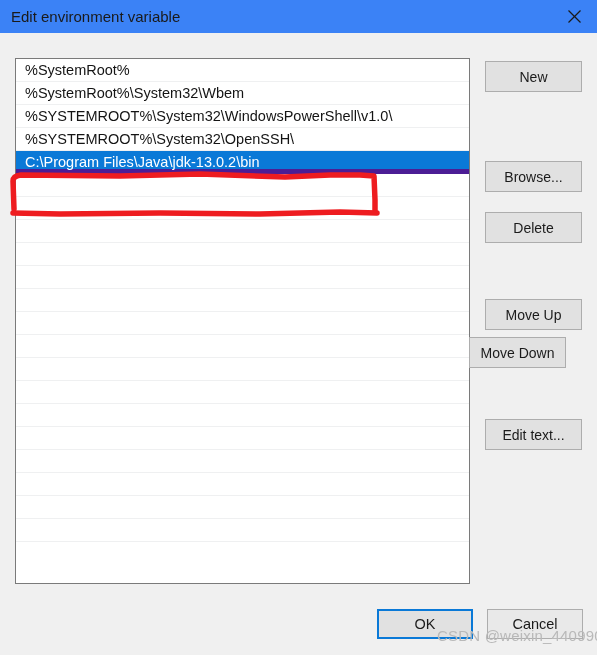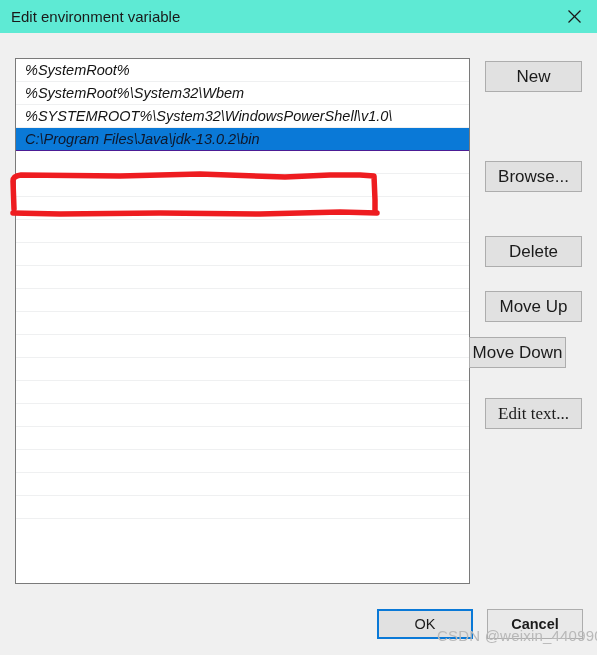--- a/index.html
+++ b/index.html
@@ -14,21 +14,21 @@
     overflow: hidden;
     position: relative;
   }
 
   
   .titlebar {
     position: absolute;
     left: 0; top: 0;
     width: 597px;
     height: 33px;
-    background: #5eead4;
+    background: #3b82f6;
     display: flex;
     align-items: center;
   }
   .titlebar-text {
     position: absolute;
     left: 11px;
     top: 7px;
     font-size: 15px;
     color: #1a1a1a;
     line-height: 19px;
@@ -69,52 +69,51 @@
   .list-row {
     position: relative;
     height: 23px;
     line-height: 23px;
     border-bottom: 1px solid #eff0f1;
     padding-left: 9px;
     font-size: 14.5px;
     color: #141414;
     white-space: nowrap;
     box-sizing: border-box;
-    font-style: italic;
   }
   .list-row.selected {
     background: #0a79d7;
-    color: #0f172a;
-    border-bottom: 1px solid #4c1d95;
+    color: #ffffff;
+    border-bottom: 5px solid #4c1d95;
   }
   .list-row.empty { color: transparent; }
 
   
   .btn {
     position: absolute;
     width: 97px;
     height: 31px;
     background: #e1e1e1;
     border: 1px solid #adadad;
     font-family: "Liberation Sans", sans-serif;
-    font-size: 17px;
+    font-size: 14px;
     color: #1b1b1b;
     display: flex;
     align-items: center;
     justify-content: center;
     box-sizing: border-box;
     padding: 0;
   }
   .btn-new        { left: 485px; top: 28px; }
   .btn-edit       { left: 485px; top: 78px; }
   .btn-browse     { left: 485px; top: 128px; }
-  .btn-delete     { left: 485px; top: 179px; margin-top: 24px; }
-  .btn-moveup     { left: 485px; top: 258px; }
+  .btn-delete     { left: 485px; top: 179px; }
+  .btn-moveup     { left: 485px; top: 266px; }
   .btn-movedown   { left: 469px; top: 304px; }
-  .btn-edittext   { left: 485px; top: 365px; font-family: Liberation Serif, serif; }
+  .btn-edittext   { left: 485px; top: 386px; }
 
   
   .btn-ok {
     position: absolute;
     left: 377px;
     top: 576px;
     width: 96px;
     height: 30px;
     background: #e1e1e1;
     border: 2px solid #0a79d7;
@@ -132,21 +131,20 @@
     width: 96px;
     height: 30px;
     background: #e9e9e9;
     border: 1px solid #adadad;
     display: flex;
     align-items: center;
     justify-content: center;
     font-size: 14.5px;
     color: #1b1b1b;
     box-sizing: border-box;
-    font-weight: bold;
   }
 
   
   .annotation {
     position: absolute;
     left: 0; top: 0;
     width: 597px;
     height: 655px;
     pointer-events: none;
   }
@@ -174,20 +172,21 @@
     </svg>
   </div>
 </div>
 
 <div class="dialog-body">
 
   <div class="listbox" id="listbox">
       <div class="list-row">%SystemRoot%</div>
       <div class="list-row">%SystemRoot%\System32\Wbem</div>
       <div class="list-row">%SYSTEMROOT%\System32\WindowsPowerShell\v1.0\</div>
+      <div class="list-row">%SYSTEMROOT%\System32\OpenSSH\</div>
       <div class="list-row selected">C:\Program Files\Java\jdk-13.0.2\bin</div>
       <div class="list-row empty">&nbsp;</div>
       <div class="list-row empty">&nbsp;</div>
       <div class="list-row empty">&nbsp;</div>
       <div class="list-row empty">&nbsp;</div>
       <div class="list-row empty">&nbsp;</div>
       <div class="list-row empty">&nbsp;</div>
       <div class="list-row empty">&nbsp;</div>
       <div class="list-row empty">&nbsp;</div>
       <div class="list-row empty">&nbsp;</div>

